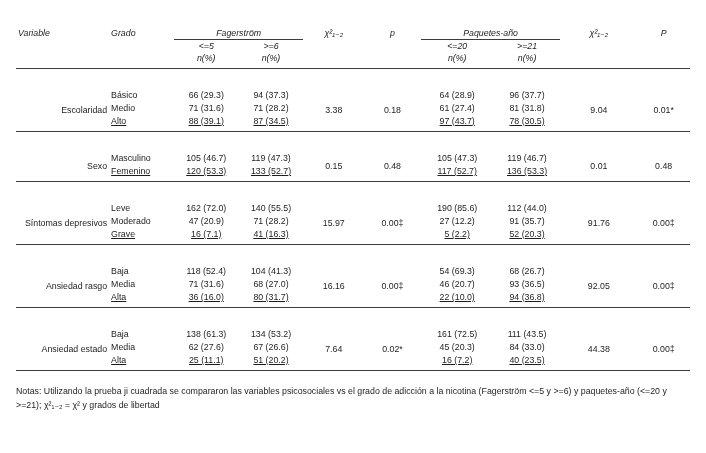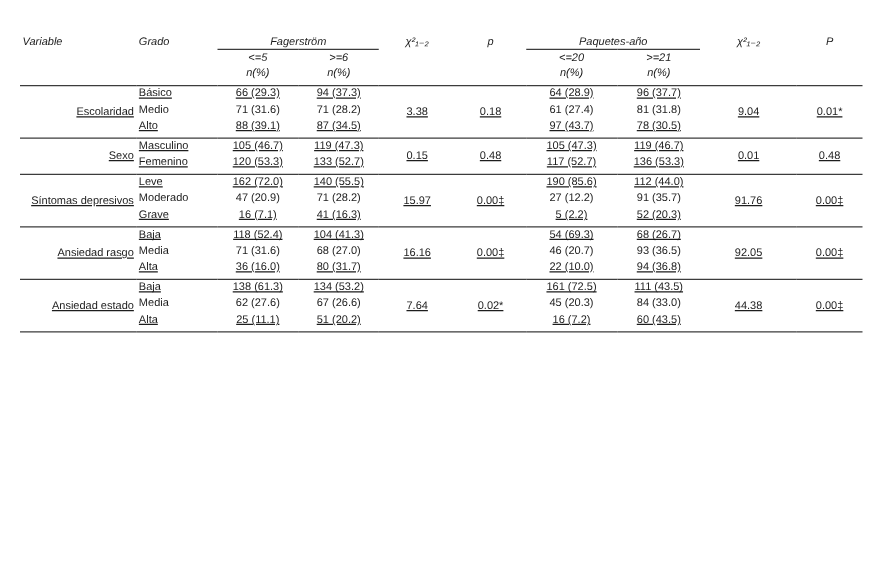--- a/index.html
+++ b/index.html
@@ -31,21 +31,21 @@
   }
   thead th.c-var, thead th.c-grado { text-align: left; }
   th.span-head { border-bottom: 1px solid #3c3c3c; padding-bottom: 1px; }
   thead tr.npct-row th { padding-bottom: 5px; }
   tbody { border-top: 1px solid #3c3c3c; }
   tbody.last-group { border-bottom: 1px solid #3c3c3c; }
   td { padding: 1.4px 2px; text-align: center; vertical-align: top; white-space: nowrap; }
   td.c-var { text-align: right; vertical-align: middle; }
   td.c-grado { text-align: left; }
   td.mid { vertical-align: middle; }
-  tbody tr:first-child td { padding-top: 0; text-decoration: underline; }
+  tbody tr:first-child td { padding-top: 21px; }
   tbody tr:last-child td { padding-bottom: 5.5px; text-decoration: underline; }
   .footnotes { margin-top: 9px; font-size: 8.8px; line-height: 1.55; }
   .notes { margin-top: 14px; font-size: 8.8px; line-height: 1.5; }
 </style>
 </head>
 <body>
 
 <div class="page">
 
 
@@ -219,20 +219,21 @@
         <td>62 (27.6)</td>
         <td>67 (26.6)</td>
         <td>45 (20.3)</td>
         <td>84 (33.0)</td>
       </tr>
       <tr>
         <td class="c-grado">Alta</td>
         <td>25 (11.1)</td>
         <td>51 (20.2)</td>
         <td>16 (7.2)</td>
-        <td>60 (43.5)</td>
+        <td>40 (23.5)</td>
       </tr>
     </tbody>
   </table>
 
 
+  <div class="notes">Notas: Utilizando la prueba ji cuadrada se compararon las variables psicosociales vs el grado de adicción a la nicotina (Fagerström &lt;=5 y &gt;=6) y paquetes-año (&lt;=20 y &gt;=21); χ²₁₋₂ = χ² y grados de libertad</div>
 
 </div>
 
 </body></html>

